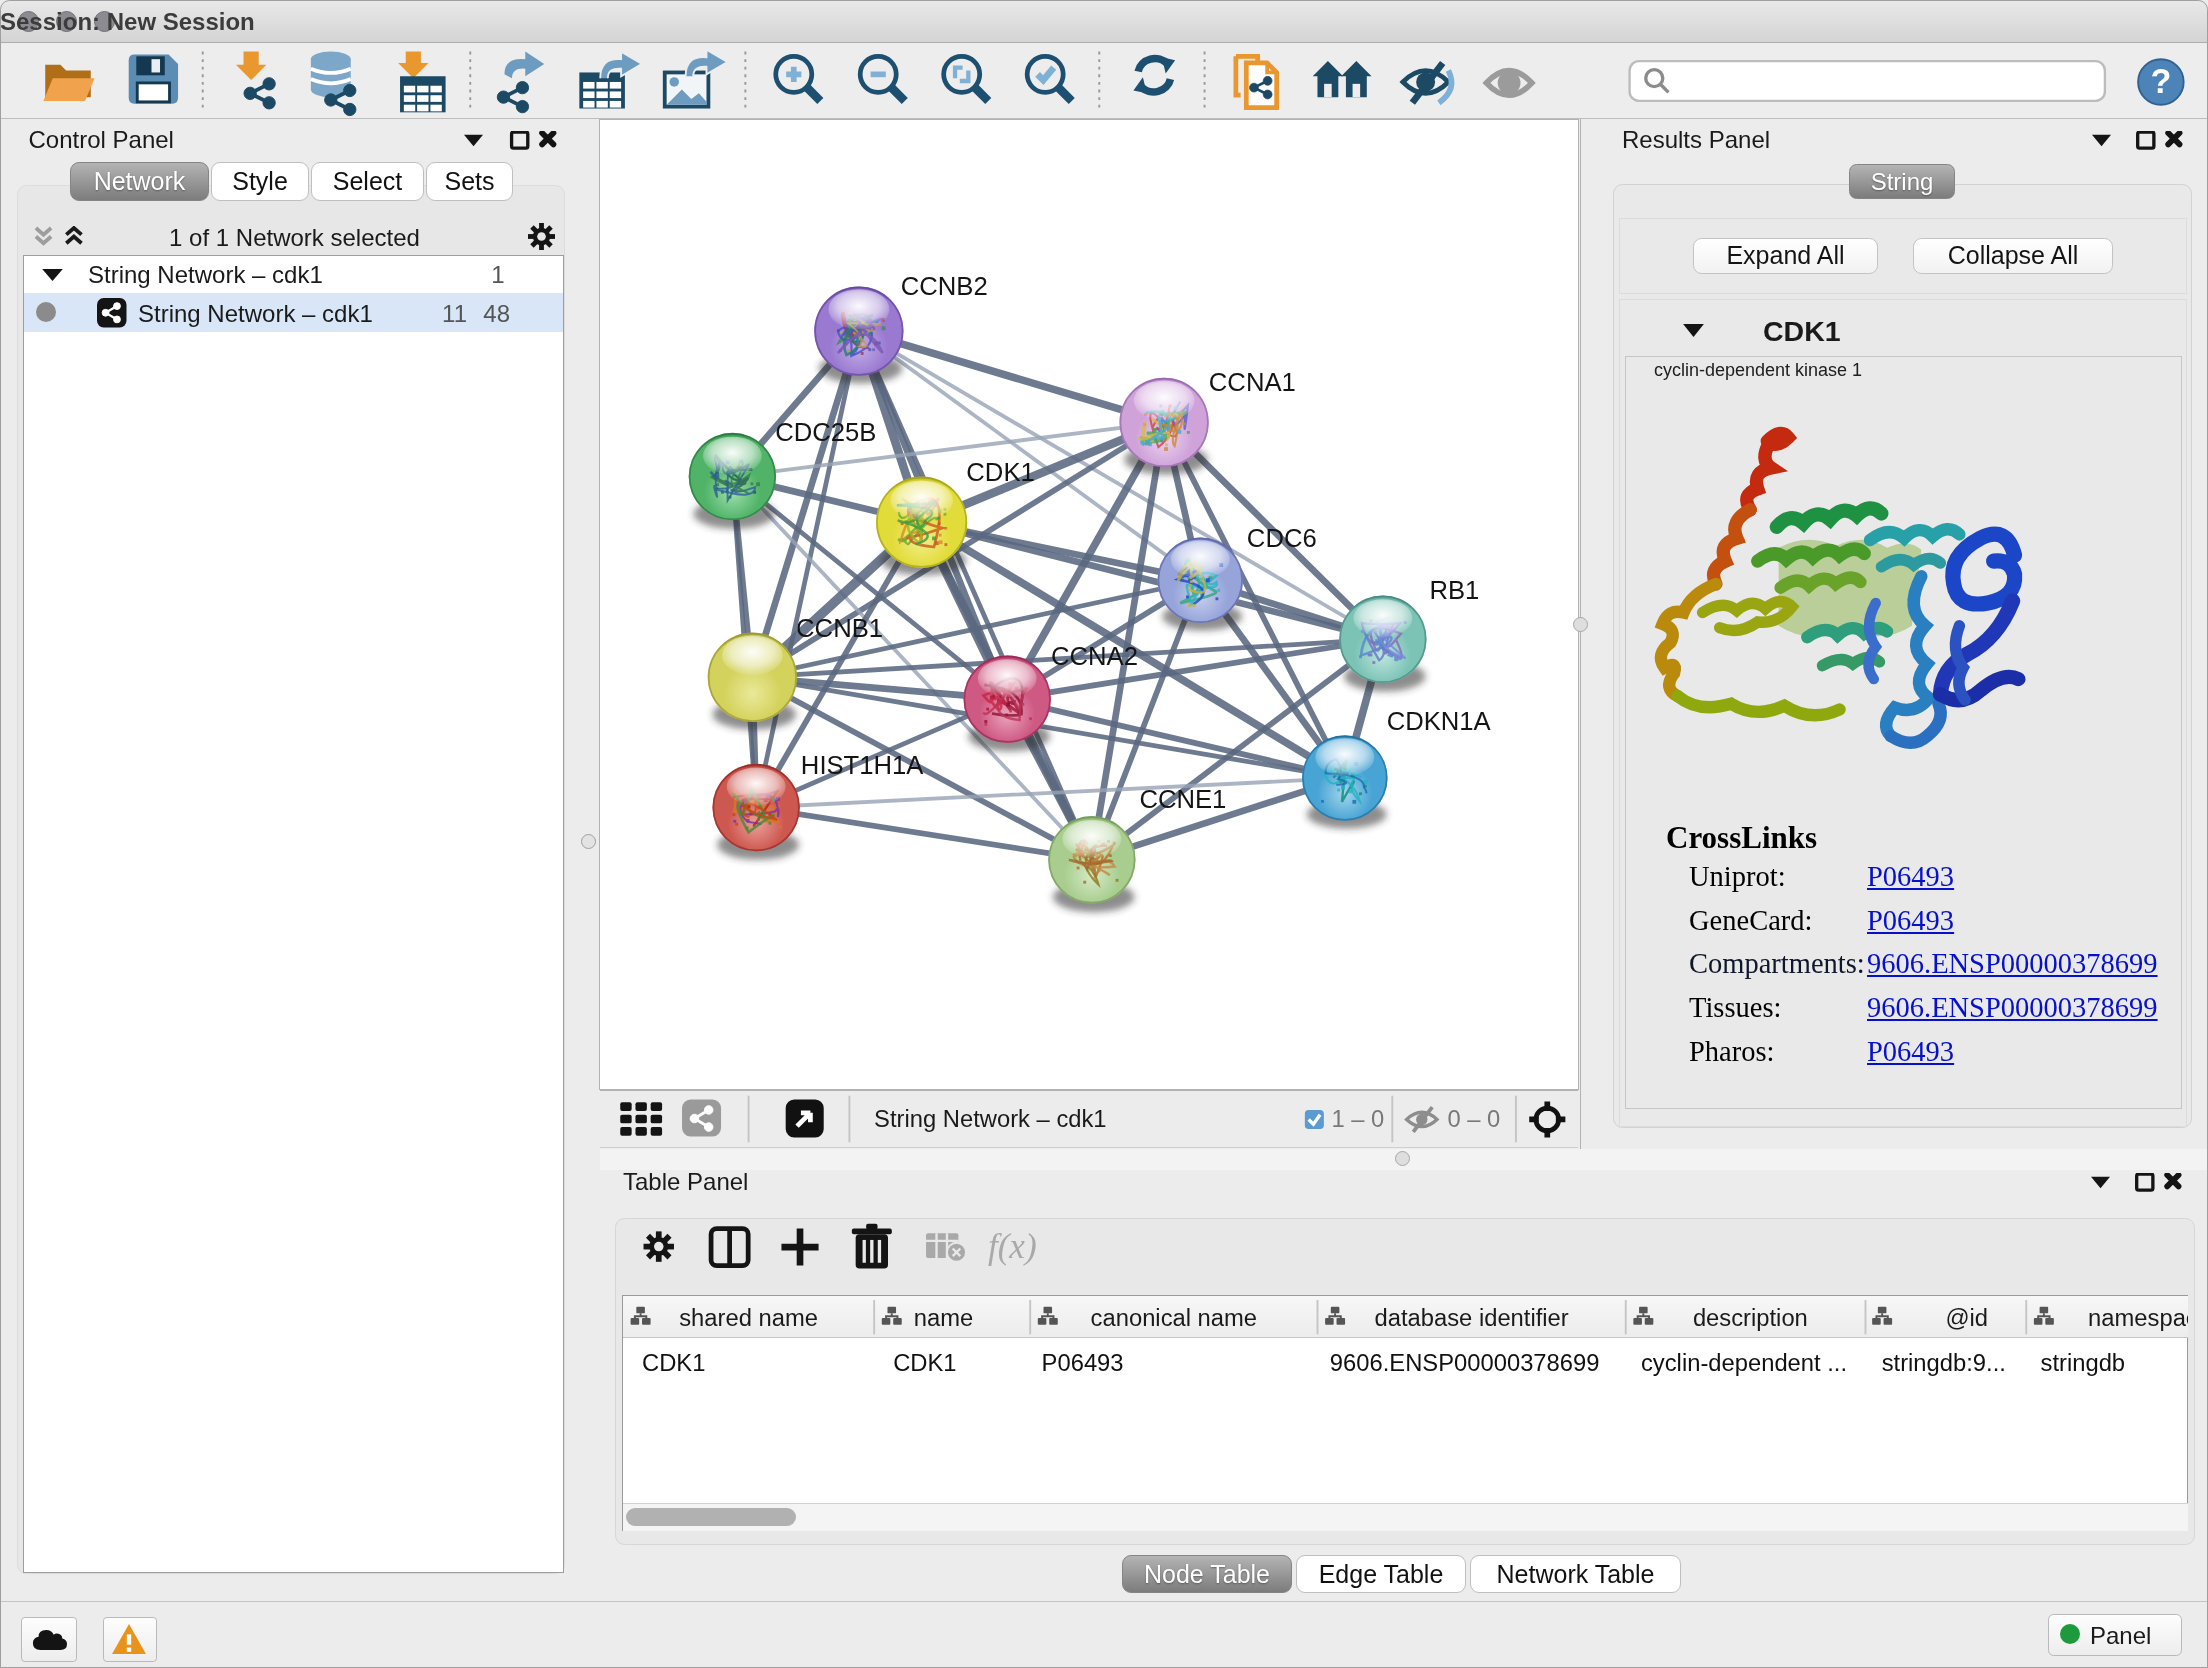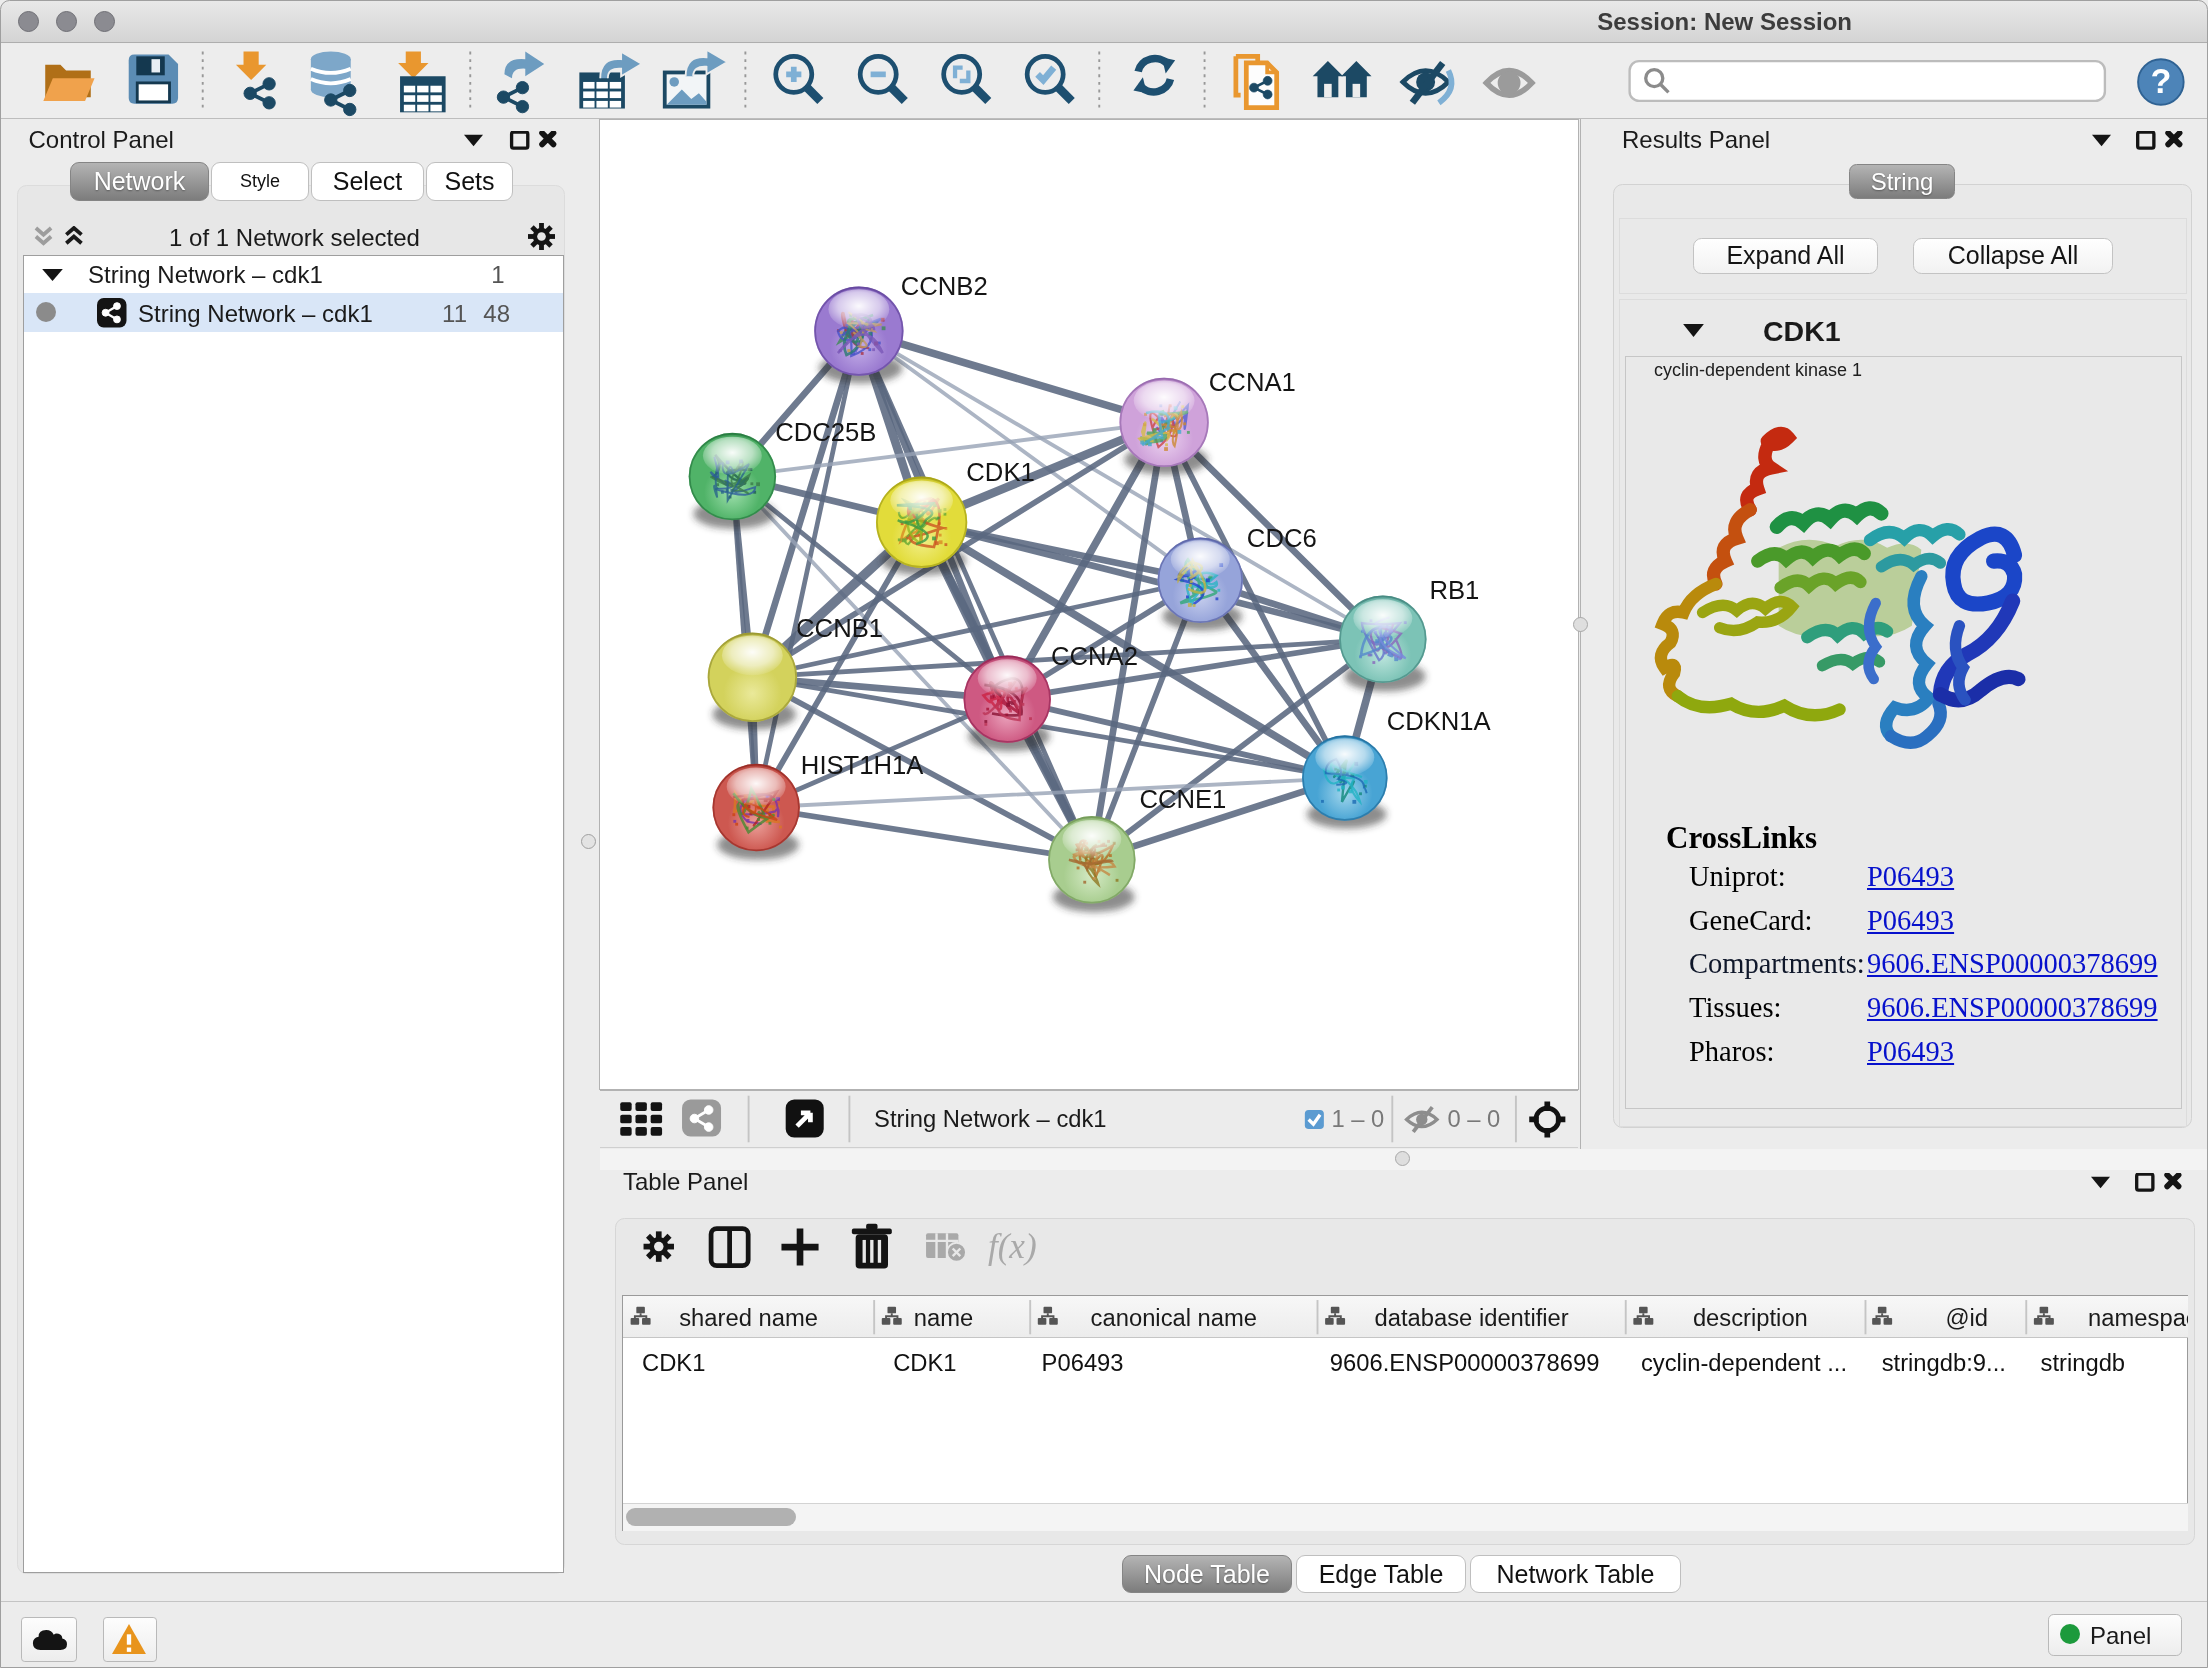--- a/index.html
+++ b/index.html
@@ -12,21 +12,21 @@
 .btn{position:absolute;background:linear-gradient(#ffffff,#f2f2f2);border:1.9px solid #c3c3c3;border-radius:8.6px;text-align:center;color:#141414}
 a.lnk{color:#0711cc;text-decoration:underline}
 </style>
 </head>
 <body>
 
 <div class="abs" style="left:0;top:0;width:2208px;height:43px;background:linear-gradient(#e9e9e9,#d4d4d4);border-bottom:1px solid #aeaeae;border-radius:9.5px 9.5px 0 0"></div>
 <div class="abs" style="left:18px;top:11.4px;width:21px;height:21px;border-radius:50%;background:#8b8b91;border:1.4px solid #6f6f75"></div>
 <div class="abs" style="left:56px;top:11.4px;width:21px;height:21px;border-radius:50%;background:#8b8b91;border:1.4px solid #6f6f75"></div>
 <div class="abs" style="left:94px;top:11.4px;width:21px;height:21px;border-radius:50%;background:#8b8b91;border:1.4px solid #6f6f75"></div>
-<div class="txt" style="left:0;top:7.6px;width:1852px;text-align:right;font-size:24px;font-weight:bold;color:#3c3c3c">Session: New Session</div>
+<div class="txt" style="left:0;top:7.6px;width:1852px;text-align:left;font-size:24px;font-weight:bold;color:#3c3c3c">Session: New Session</div>
 
 <div class="abs" style="left:0;top:44px;width:2208px;height:75px;background:#ededed;border-bottom:1px solid #bdbdbd"></div>
 <svg class="abs" style="left:0;top:44px" width="2208" height="74" viewBox="0 0 2322 78">
  <defs>
   <g id="shareS">
         <circle cx="-11" cy="0" r="6.5"></circle>
         <circle cx="9" cy="-10" r="6.5"></circle>
         <circle cx="9" cy="10" r="6.5"></circle>
         <path d="M-11 0 L9 -10 M-11 0 L9 10" stroke-width="4" fill="none"></path>
       </g>
@@ -182,21 +182,21 @@
 
 <div class="txt" style="left:28.5px;top:126px;font-size:24px">Control Panel</div>
 <svg class="abs" style="left:464px;top:131px" width="99" height="21" viewBox="0 0 104 22">
  <path d="M0 4 L20 4 L10 16 Z" fill="#141414"></path>
  <rect x="50" y="1" width="17" height="17" fill="none" stroke="#141414" stroke-width="3.5" rx="2"></rect>
  <path d="M82 2 L94 14 M94 2 L82 14" stroke="#141414" stroke-width="6" stroke-linecap="round"></path>
 </svg>
 
 <div class="panelbox" style="left:17px;top:185px;width:548px;height:1389px;background:#e7e7e7;border:1px solid #dcdcdc"></div>
 <div class="tab sel" style="left:70px;top:162px;width:139px;height:39px;font-size:25px;line-height:37px">Network</div>
-<div class="tab" style="left:211px;top:162px;width:98px;height:39px;font-size:18px;line-height:37px">Style</div>
+<div class="tab" style="left:211px;top:162px;width:98px;height:39px;font-size:25px;line-height:37px">Style</div>
 <div class="tab" style="left:311px;top:162px;width:113px;height:39px;font-size:25px;line-height:37px">Select</div>
 <div class="tab" style="left:426px;top:162px;width:87px;height:39px;font-size:25px;line-height:37px">Sets</div>
 
 <svg class="abs" style="left:34px;top:226px" width="57" height="23" viewBox="0 0 60 24">
  <g stroke="#9d9d9d" stroke-width="4" fill="none">
       <path d="M2 2 L10 9 L18 2 M2 11 L10 18 L18 11"></path>
     </g>
  <g stroke="#1a1a1a" stroke-width="4" fill="none">
       <path d="M34 9 L42 2 L50 9 M34 18 L42 11 L50 18"></path>
     </g>

